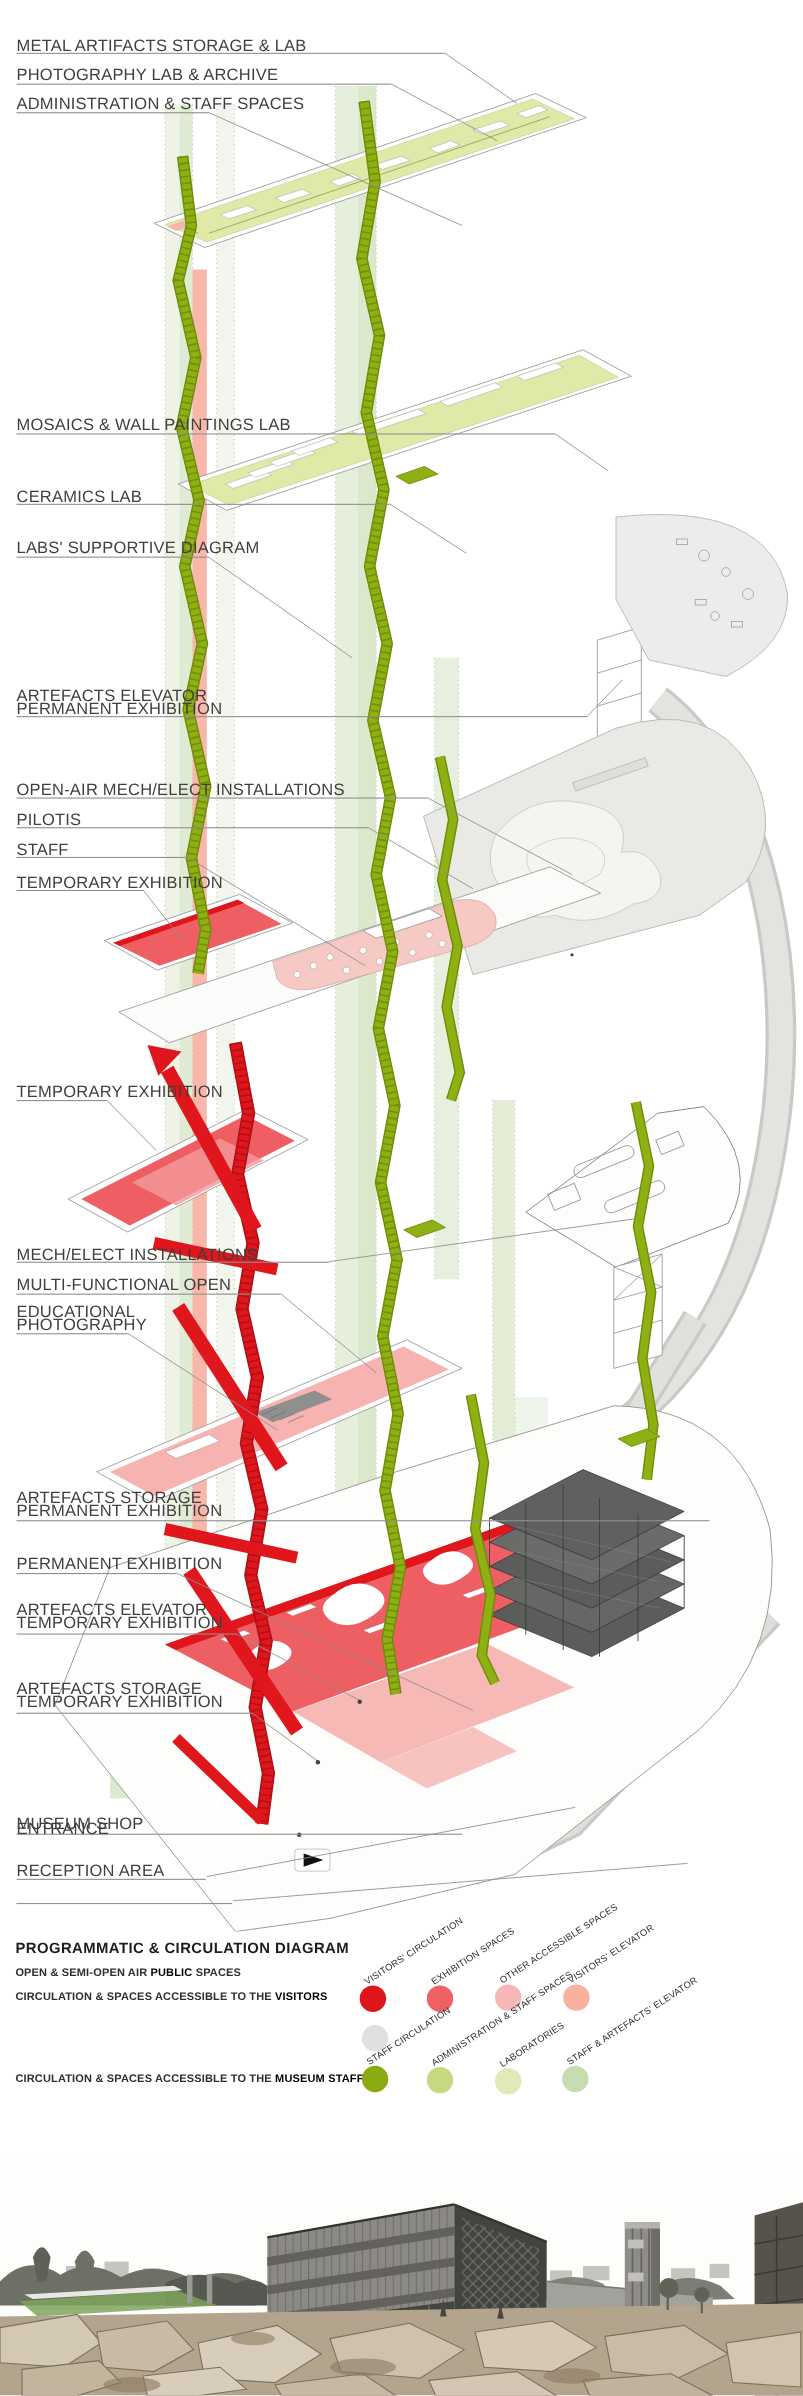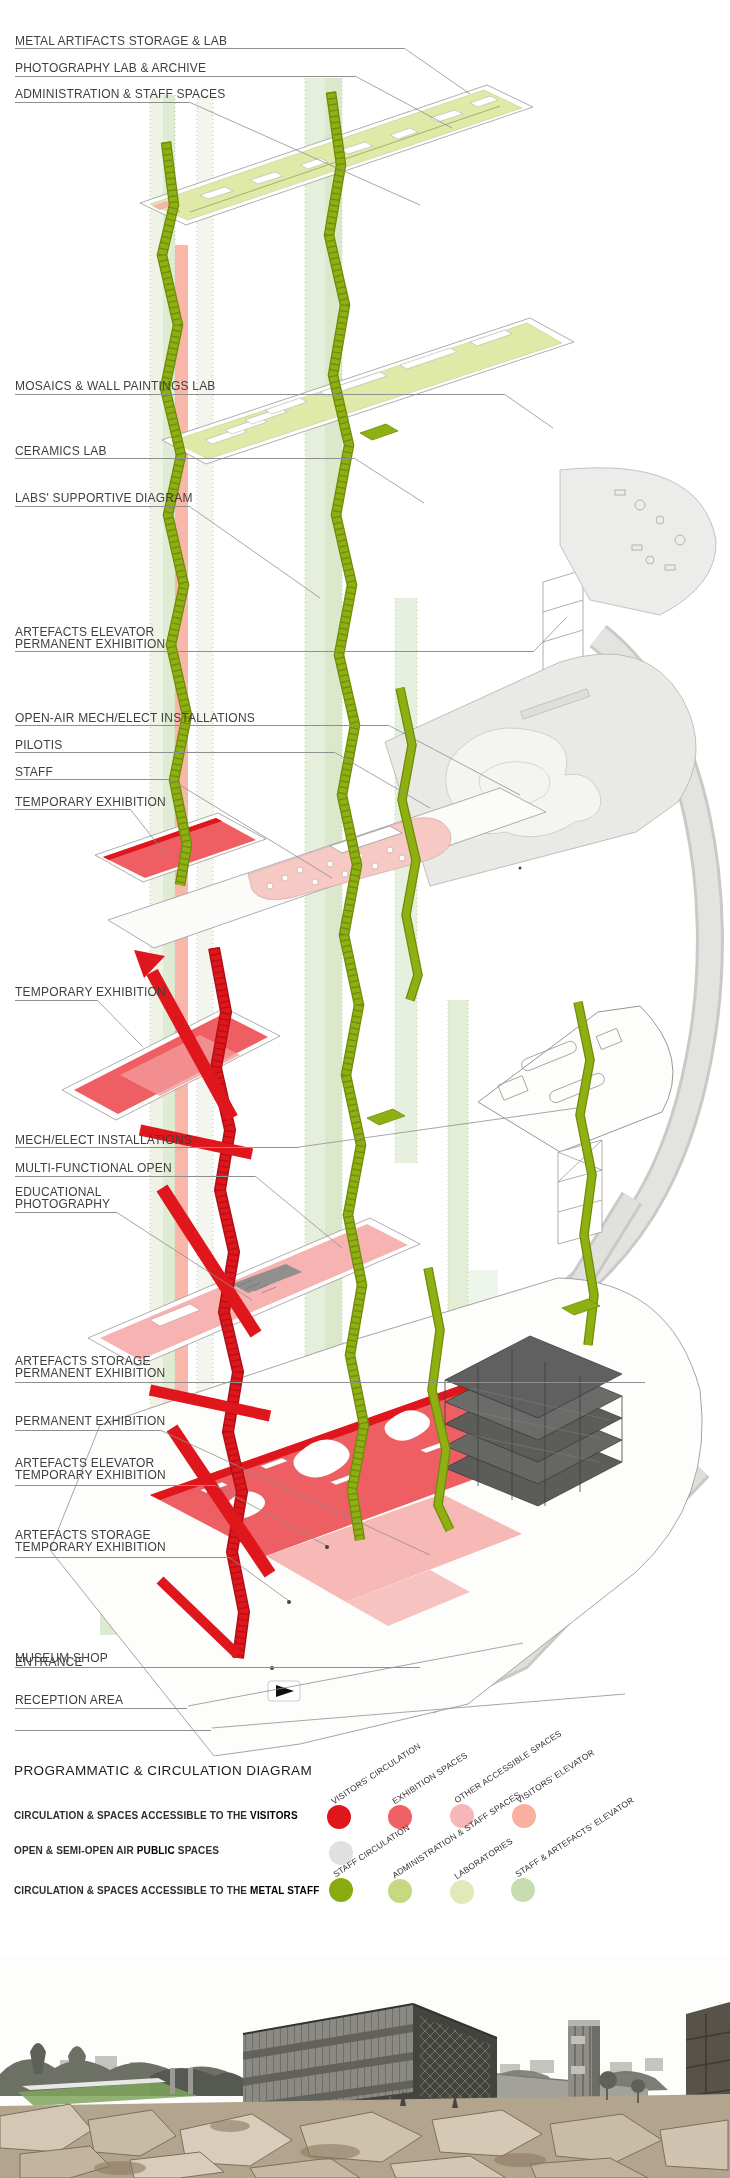--- a/index.html
+++ b/index.html
@@ -1,24 +1,24 @@
 <!DOCTYPE html>
 <html><head>
 <meta charset="utf-8">
 <style>
   html,body{margin:0;padding:0;background:#ffffff;}
   .canvas{position:relative;width:730px;height:2178px;background:#fff;overflow:hidden;
           font-family:"Liberation Sans",sans-serif;}
   svg{display:block;}
   .diagram-svg{position:absolute;left:0;top:0;}
   .photo-svg{position:absolute;left:0;top:1956px;}
-  .ann{position:absolute;left:15px;font-size:12px;line-height:11.5px;color:#3f3f3f;
+  .ann{position:absolute;left:15px;font-size:15px;line-height:11.5px;color:#3f3f3f;
        letter-spacing:.2px;white-space:pre-line;}
   .ul{position:absolute;height:1px;background:#8f8f8f;}
-  .legend-title{position:absolute;left:14px;font-size:13.5px;font-weight:400;color:#1c1c1c;
+  .legend-title{position:absolute;left:14px;font-size:13.5px;font-weight:700;color:#1c1c1c;
        letter-spacing:.4px;}
   .legend-row{position:absolute;left:14px;font-size:10px;color:#2e2e2e;font-weight:700;
        letter-spacing:.15px;}
   .legend-row b{color:#000;}
   .sw{position:absolute;width:24px;height:24px;border-radius:50%;}
   .sw.dotted{background-image:radial-gradient(rgba(255,255,255,.9) 24%, transparent 26%);
        background-size:4px 4px;}
   .sw.grainy{background-image:radial-gradient(rgba(120,120,118,.5) 22%, transparent 25%);
        background-size:3px 3px;}
   .swl{position:absolute;font-size:8.5px;color:#2f2f2f;letter-spacing:.2px;white-space:nowrap;
@@ -361,25 +361,25 @@
   <div class="ann" style="top:1695px">RECEPTION AREA</div>
   <div class="ul" style="left:15px;top:1708px;width:172px"></div>
   <div class="ann" style="top:1657px">ENTRANCE</div>
   <div class="ul" style="left:15px;top:1730px;width:196px"></div>
 
   <div class="legend-title" style="top:1763px">PROGRAMMATIC &amp; CIRCULATION DIAGRAM</div>
 
   <div class="legend-row" style="top:1810px">
     <span>CIRCULATION &amp; SPACES ACCESSIBLE TO THE </span><b>VISITORS</b><span></span>
   </div>
-  <div class="legend-row" style="top:1845px">
+  <div class="legend-row" style="top:1788px">
     <span>OPEN &amp; SEMI-OPEN AIR </span><b>PUBLIC</b><span> SPACES</span>
   </div>
   <div class="legend-row" style="top:1885px">
-    <span>CIRCULATION &amp; SPACES ACCESSIBLE TO THE </span><b>METAL STAFF</b><span></span>
+    <span>CIRCULATION &amp; SPACES ACCESSIBLE TO THE </span><b>MUSEUM STAFF</b><span></span>
   </div>
 
   <div class="sw" style="left:327px;top:1805px;background:#e0161d"></div>
   <div class="swl" style="left:332px;top:1797px">VISITORS' CIRCULATION</div>
   <div class="sw" style="left:388px;top:1805px;background:#ee6266"></div>
   <div class="swl" style="left:393px;top:1797px">EXHIBITION SPACES</div>
   <div class="sw dotted" style="left:450px;top:1804px;background:#f7b6b8"></div>
   <div class="swl" style="left:455px;top:1796px">OTHER ACCESSIBLE SPACES</div>
   <div class="sw" style="left:512px;top:1804px;background:#f9b09e"></div>
   <div class="swl" style="left:517px;top:1796px">VISITORS' ELEVATOR</div>

